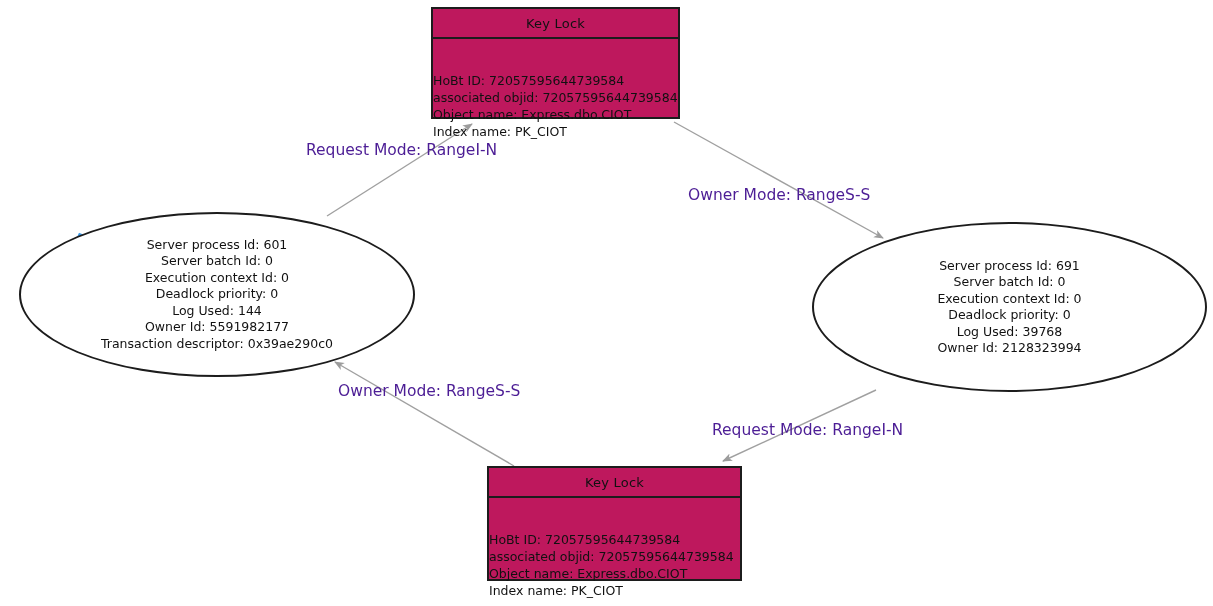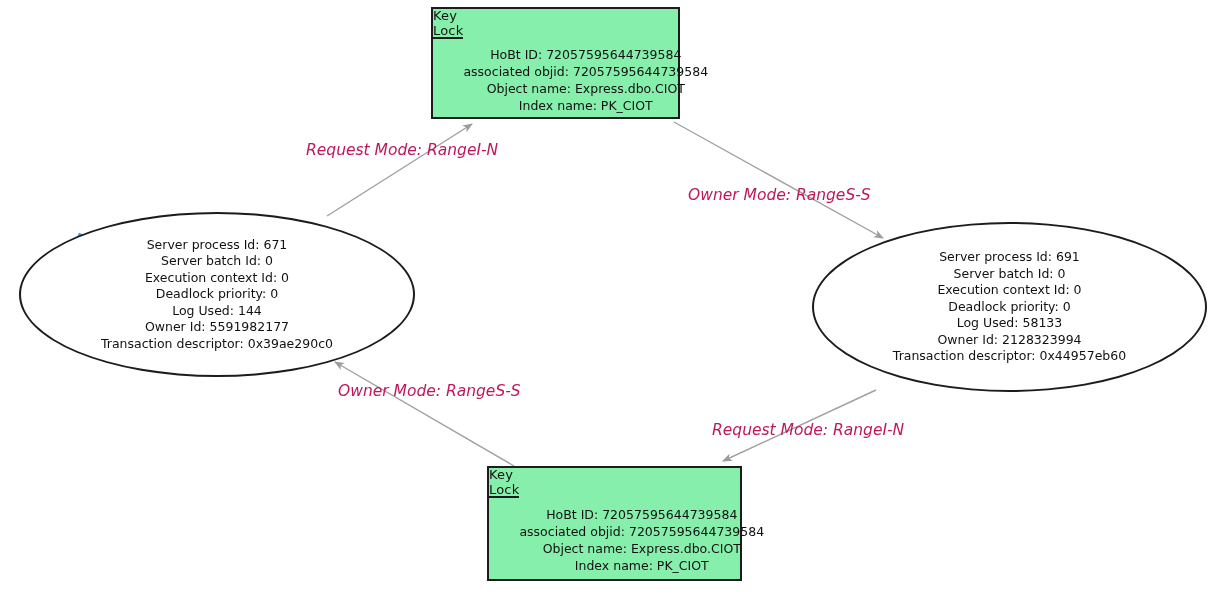--- a/index.html
+++ b/index.html
@@ -13,41 +13,41 @@
     overflow: hidden;
   }
   #edge-layer {
     position: absolute;
     left: 0; top: 0;
     width: 1213px; height: 606px;
     pointer-events: none;
   }
   .node-box {
     position: absolute;
-    background: #86efac;
+    background: #be185d;
     border: 2px solid #1c1c1c;
     box-sizing: border-box;
     display: flex;
-    flex-direction: row;
+    flex-direction: column;
   }
   .node-box .box-title {
     height: 28px;
     flex: 0 0 28px;
     border-bottom: 2px solid #1c1c1c;
     display: flex;
     align-items: center;
     justify-content: center;
     font-size: 13px;
     letter-spacing: 0.2px;
   }
   .node-box .box-body {
     flex: 1 1 auto;
     display: flex;
     flex-direction: column;
-    align-items: center;
+    align-items: flex-start;
     justify-content: center;
     font-size: 12.5px;
     line-height: 17px;
     white-space: nowrap;
     margin-top: 33px;
   }
   .ellipse-node {
     position: absolute;
     background: #ffffff;
     border: 2px solid #1c1c1c;
@@ -62,23 +62,22 @@
     white-space: nowrap;
     text-align: center;
   }
   #process-left  { left: 19px;  top: 212px; width: 396px; height: 165px; }
   #process-right { left: 812px; top: 222px; width: 395px; height: 170px; }
   #resource-top    { left: 431px; top: 7px;   width: 249px; height: 112px; }
   #resource-bottom { left: 487px; top: 466px; width: 255px; height: 115px; }
   .edge-label {
     position: absolute;
     font-size: 15.5px;
-    color: #be185d;
+    color: #4c1d95;
     white-space: nowrap;
-    font-style: italic;
   }
   #edge-label-0 { left: 306px; top: 141px; }
   #edge-label-1 { left: 688px; top: 186px; }
   #edge-label-2 { left: 338px; top: 382px; }
   #edge-label-3 { left: 712px; top: 421px; }
 </style>
 </head>
 <body>
 
 <div id="canvas">
@@ -118,37 +117,36 @@
     <div class="box-title">Key Lock</div>
     <div class="box-body">
       <div>HoBt ID: 72057595644739584</div>
       <div>associated objid: 72057595644739584</div>
       <div>Object name: Express.dbo.CIOT</div>
       <div>Index name: PK_CIOT</div>
     </div>
   </div>
 
   <div id="process-left" class="ellipse-node">
-    <div>Server process Id: 671</div>
+    <div>Server process Id: 601</div>
     <div>Server batch Id: 0</div>
     <div>Execution context Id: 0</div>
     <div>Deadlock priority: 0</div>
     <div>Log Used: 144</div>
     <div>Owner Id: 5591982177</div>
     <div>Transaction descriptor: 0x39ae290c0</div>
   </div>
 
   <div id="process-right" class="ellipse-node">
     <div>Server process Id: 691</div>
     <div>Server batch Id: 0</div>
     <div>Execution context Id: 0</div>
     <div>Deadlock priority: 0</div>
-    <div>Log Used: 58133</div>
+    <div>Log Used: 39768</div>
     <div>Owner Id: 2128323994</div>
-    <div>Transaction descriptor: 0x44957eb60</div>
   </div>
 
   <div id="edge-label-0" class="edge-label">Request Mode: RangeI-N</div>
   <div id="edge-label-1" class="edge-label">Owner Mode: RangeS-S</div>
   <div id="edge-label-2" class="edge-label">Owner Mode: RangeS-S</div>
   <div id="edge-label-3" class="edge-label">Request Mode: RangeI-N</div>
 
 </div>
 
 </body></html>

